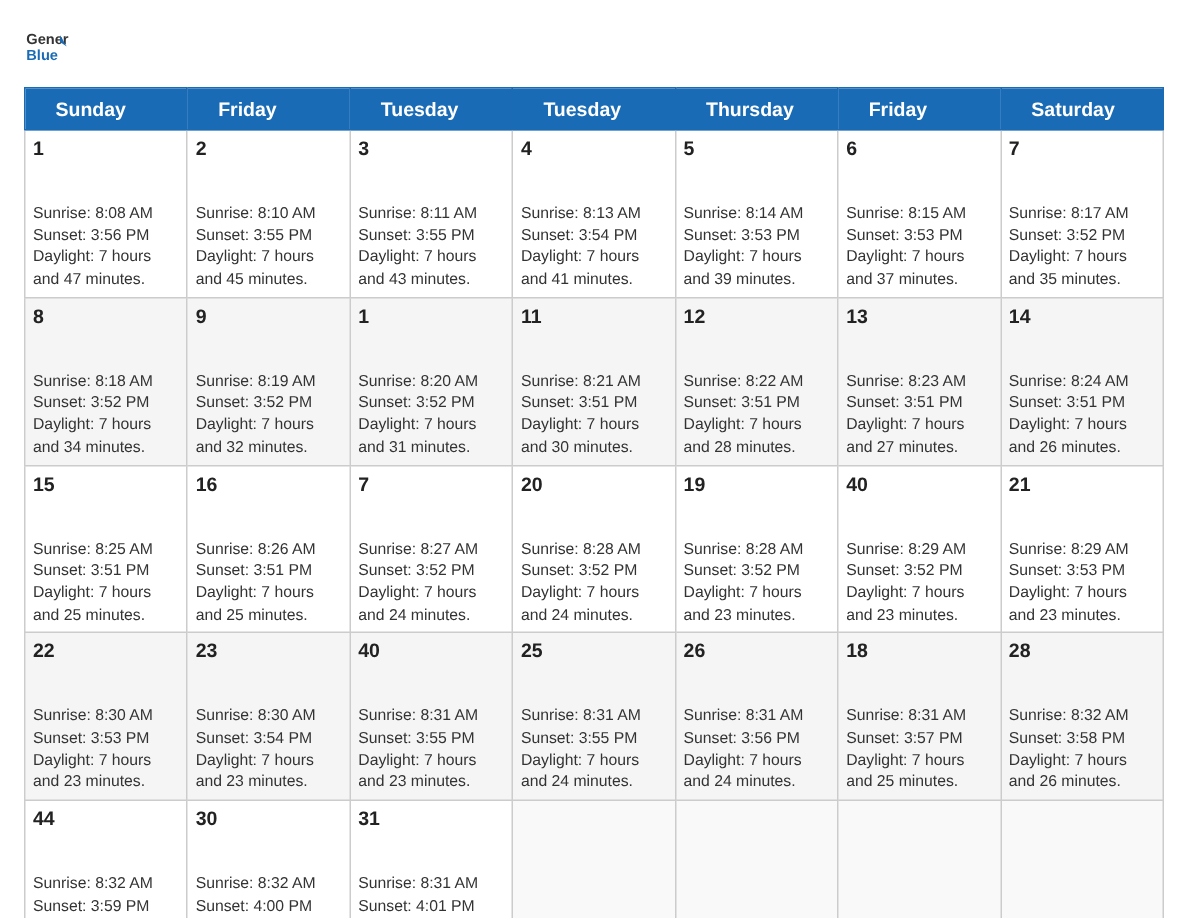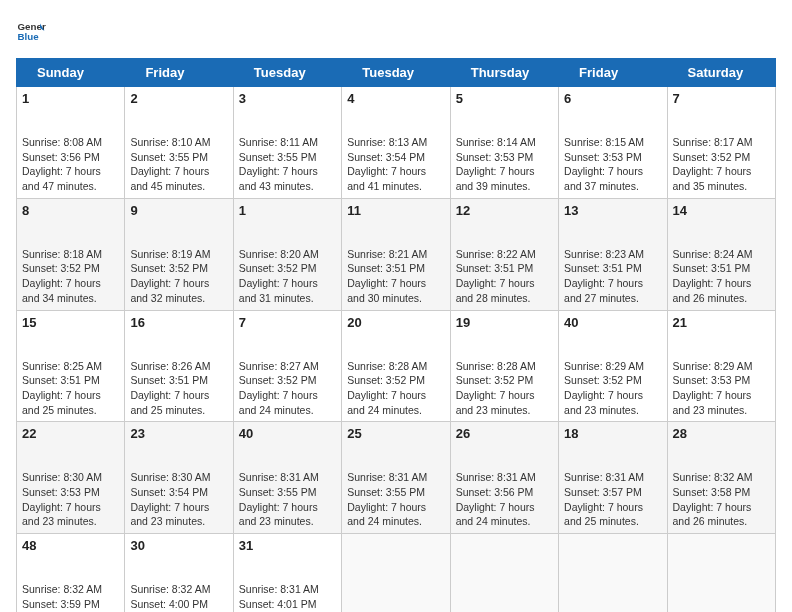--- a/index.html
+++ b/index.html
@@ -228,21 +228,21 @@
           <span class="day-num">18</span>
           <div class="day-detail">Sunrise: 8:31 AM<br>Sunset: 3:57 PM<br>Daylight: 7 hours<br>and 25 minutes.</div>
         </td>
         <td>
           <span class="day-num">28</span>
           <div class="day-detail">Sunrise: 8:32 AM<br>Sunset: 3:58 PM<br>Daylight: 7 hours<br>and 26 minutes.</div>
         </td>
       </tr>
       <tr>
         <td>
-          <span class="day-num">48</span>
+          <span class="day-num">44</span>
           <div class="day-detail">Sunrise: 8:32 AM<br>Sunset: 3:59 PM<br>Daylight: 7 hours<br>and 27 minutes.</div>
         </td>
         <td>
           <span class="day-num">30</span>
           <div class="day-detail">Sunrise: 8:32 AM<br>Sunset: 4:00 PM<br>Daylight: 7 hours<br>and 28 minutes.</div>
         </td>
         <td>
           <span class="day-num">31</span>
           <div class="day-detail">Sunrise: 8:31 AM<br>Sunset: 4:01 PM<br>Daylight: 7 hours<br>and 29 minutes.</div>
         </td>

